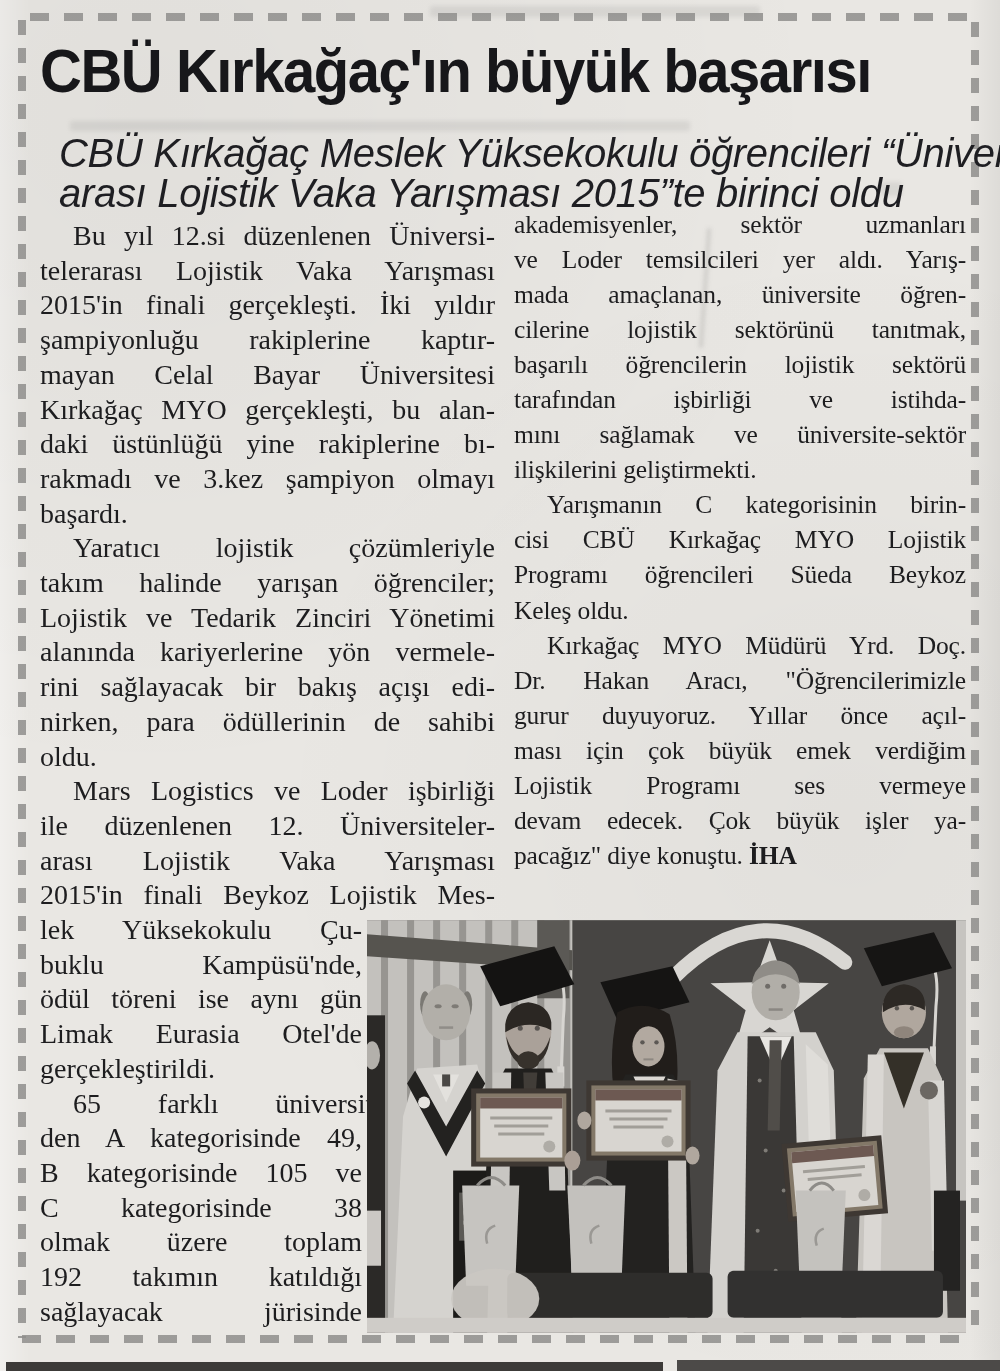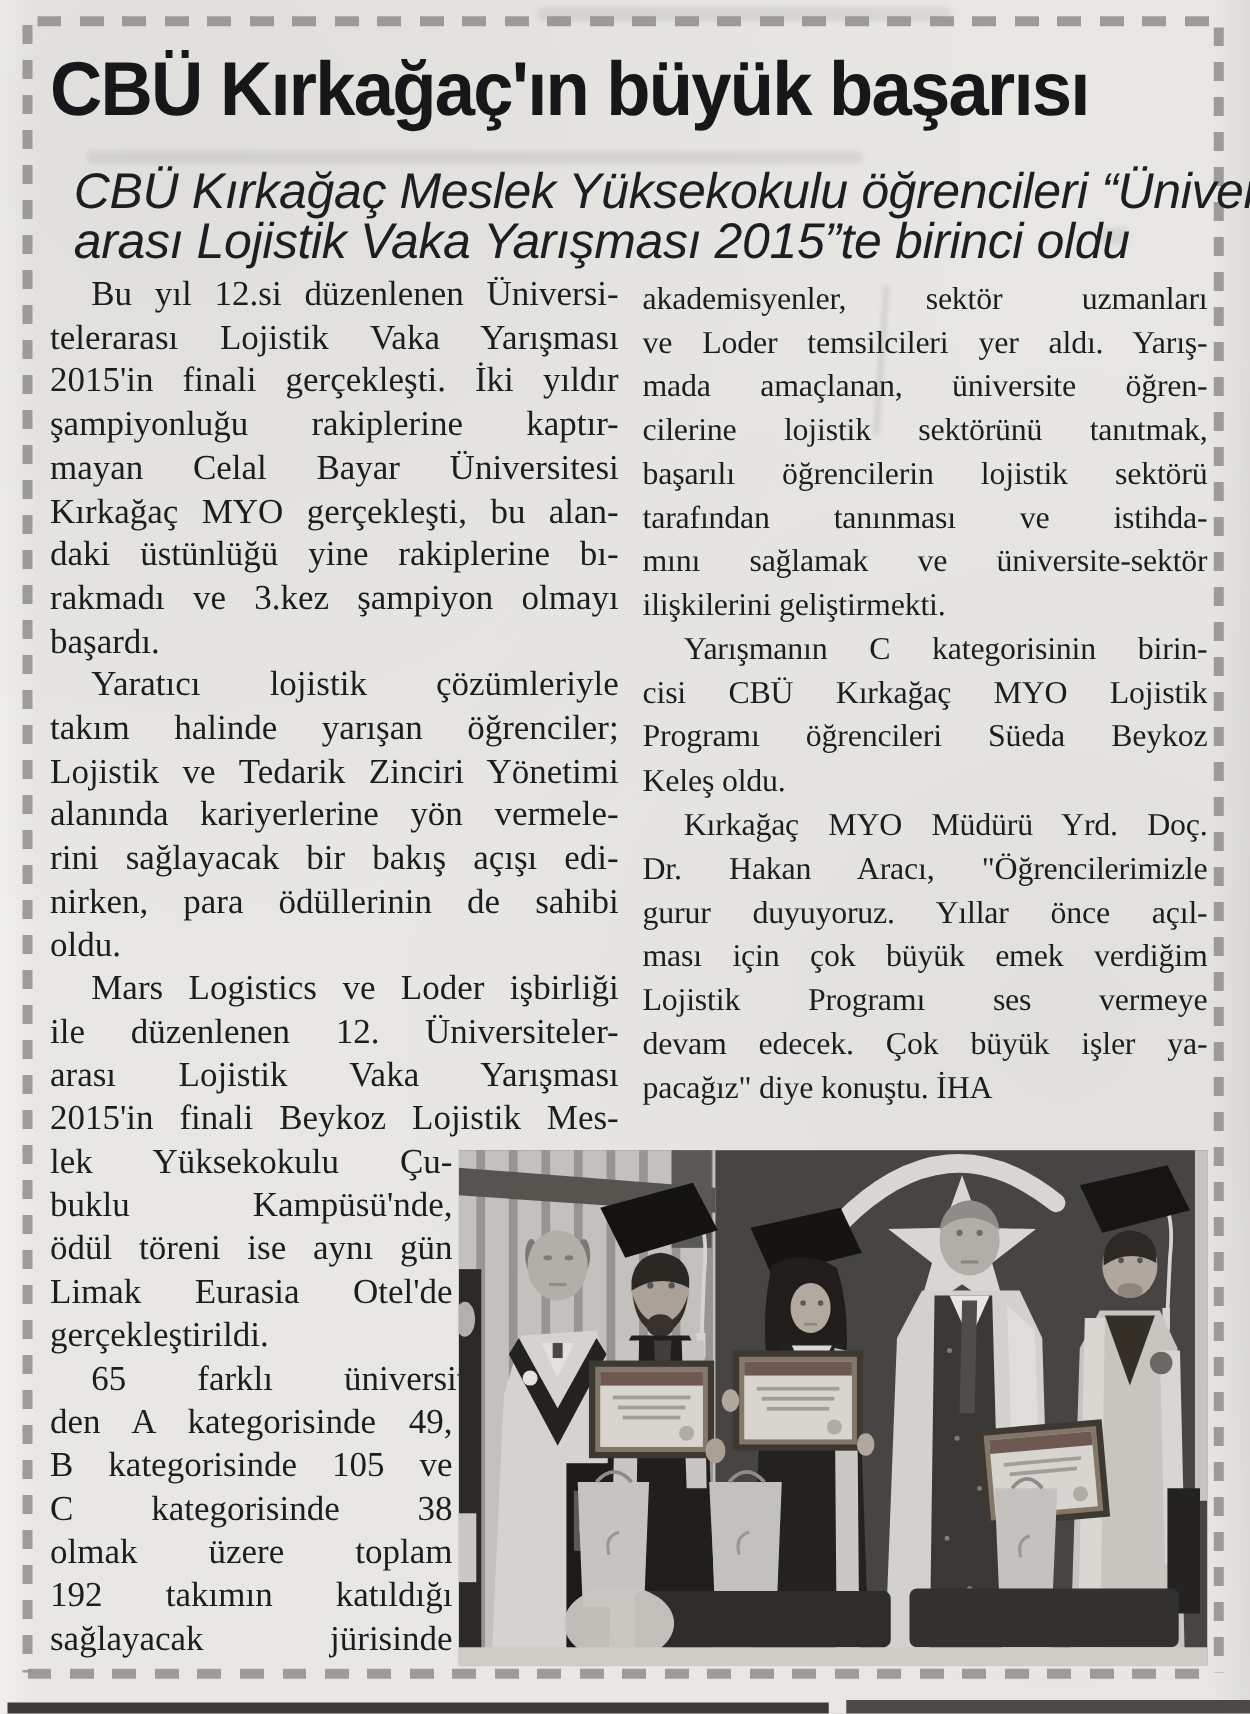--- a/index.html
+++ b/index.html
@@ -38,27 +38,27 @@
   .subhead{
     position:absolute; left:42px; top:133px; width:930px;
     font-family:"Liberation Sans", sans-serif; font-style:italic;
     font-size:40px; line-height:40px; color:#1e1e22; white-space:nowrap;
     letter-spacing:-0.3px;
     margin-left:17px;
   }
   
   .col{position:absolute; color:#1d1d1f;}
   .col-left{left:40px; top:219px; width:455px; font-size:28px; line-height:34.7px;}
-  .col-right{left:514px; top:221px; width:452px; font-size:25.5px; line-height:35.05px; letter-spacing:-0.15px;}
+  .col-right{left:514px; top:207px; width:452px; font-size:25.5px; line-height:35.05px; letter-spacing:-0.15px;}
   .para{margin:0;}
   .tline{text-align:justify; text-align-last:justify; white-space:normal; overflow:hidden;}
   .tline.endline{text-align-last:left;}
   .tline.ind{padding-left:33px;}
   .tline.narrow{width:322px;}
-  .b{font-weight:normal;}
+  .b{font-weight:bold;}
   
   .photo{position:absolute; left:367px; top:920px; width:599px; height:413px; margin:0;}
   .photo svg{display:block;}
 </style>
 </head>
 <body>
 
 <div class="page">
 
   <div class="ghost" style="left:430px; top:6px; width:330px; height:11px;"></div>
@@ -119,21 +119,21 @@
         <div class="tline narrow">sağlayacak jürisinde</div>
       </div>
     </div>
   <div class="col col-right">
       <div class="para">
         <div class="tline">akademisyenler, sektör uzmanları</div>
         <div class="tline">ve Loder temsilcileri yer aldı. Yarış-</div>
         <div class="tline">mada amaçlanan, üniversite öğren-</div>
         <div class="tline">cilerine lojistik sektörünü tanıtmak,</div>
         <div class="tline">başarılı öğrencilerin lojistik sektörü</div>
-        <div class="tline">tarafından tanınması ve istihda-</div>
+        <div class="tline">tarafından işbirliği ve istihda-</div>
         <div class="tline">mını sağlamak ve üniversite-sektör</div>
         <div class="tline endline">ilişkilerini geliştirmekti.</div>
       </div>
       <div class="para">
         <div class="tline ind">Yarışmanın C kategorisinin birin-</div>
         <div class="tline">cisi CBÜ Kırkağaç MYO Lojistik</div>
         <div class="tline">Programı öğrencileri Süeda Beykoz</div>
         <div class="tline endline">Keleş oldu.</div>
       </div>
       <div class="para">

